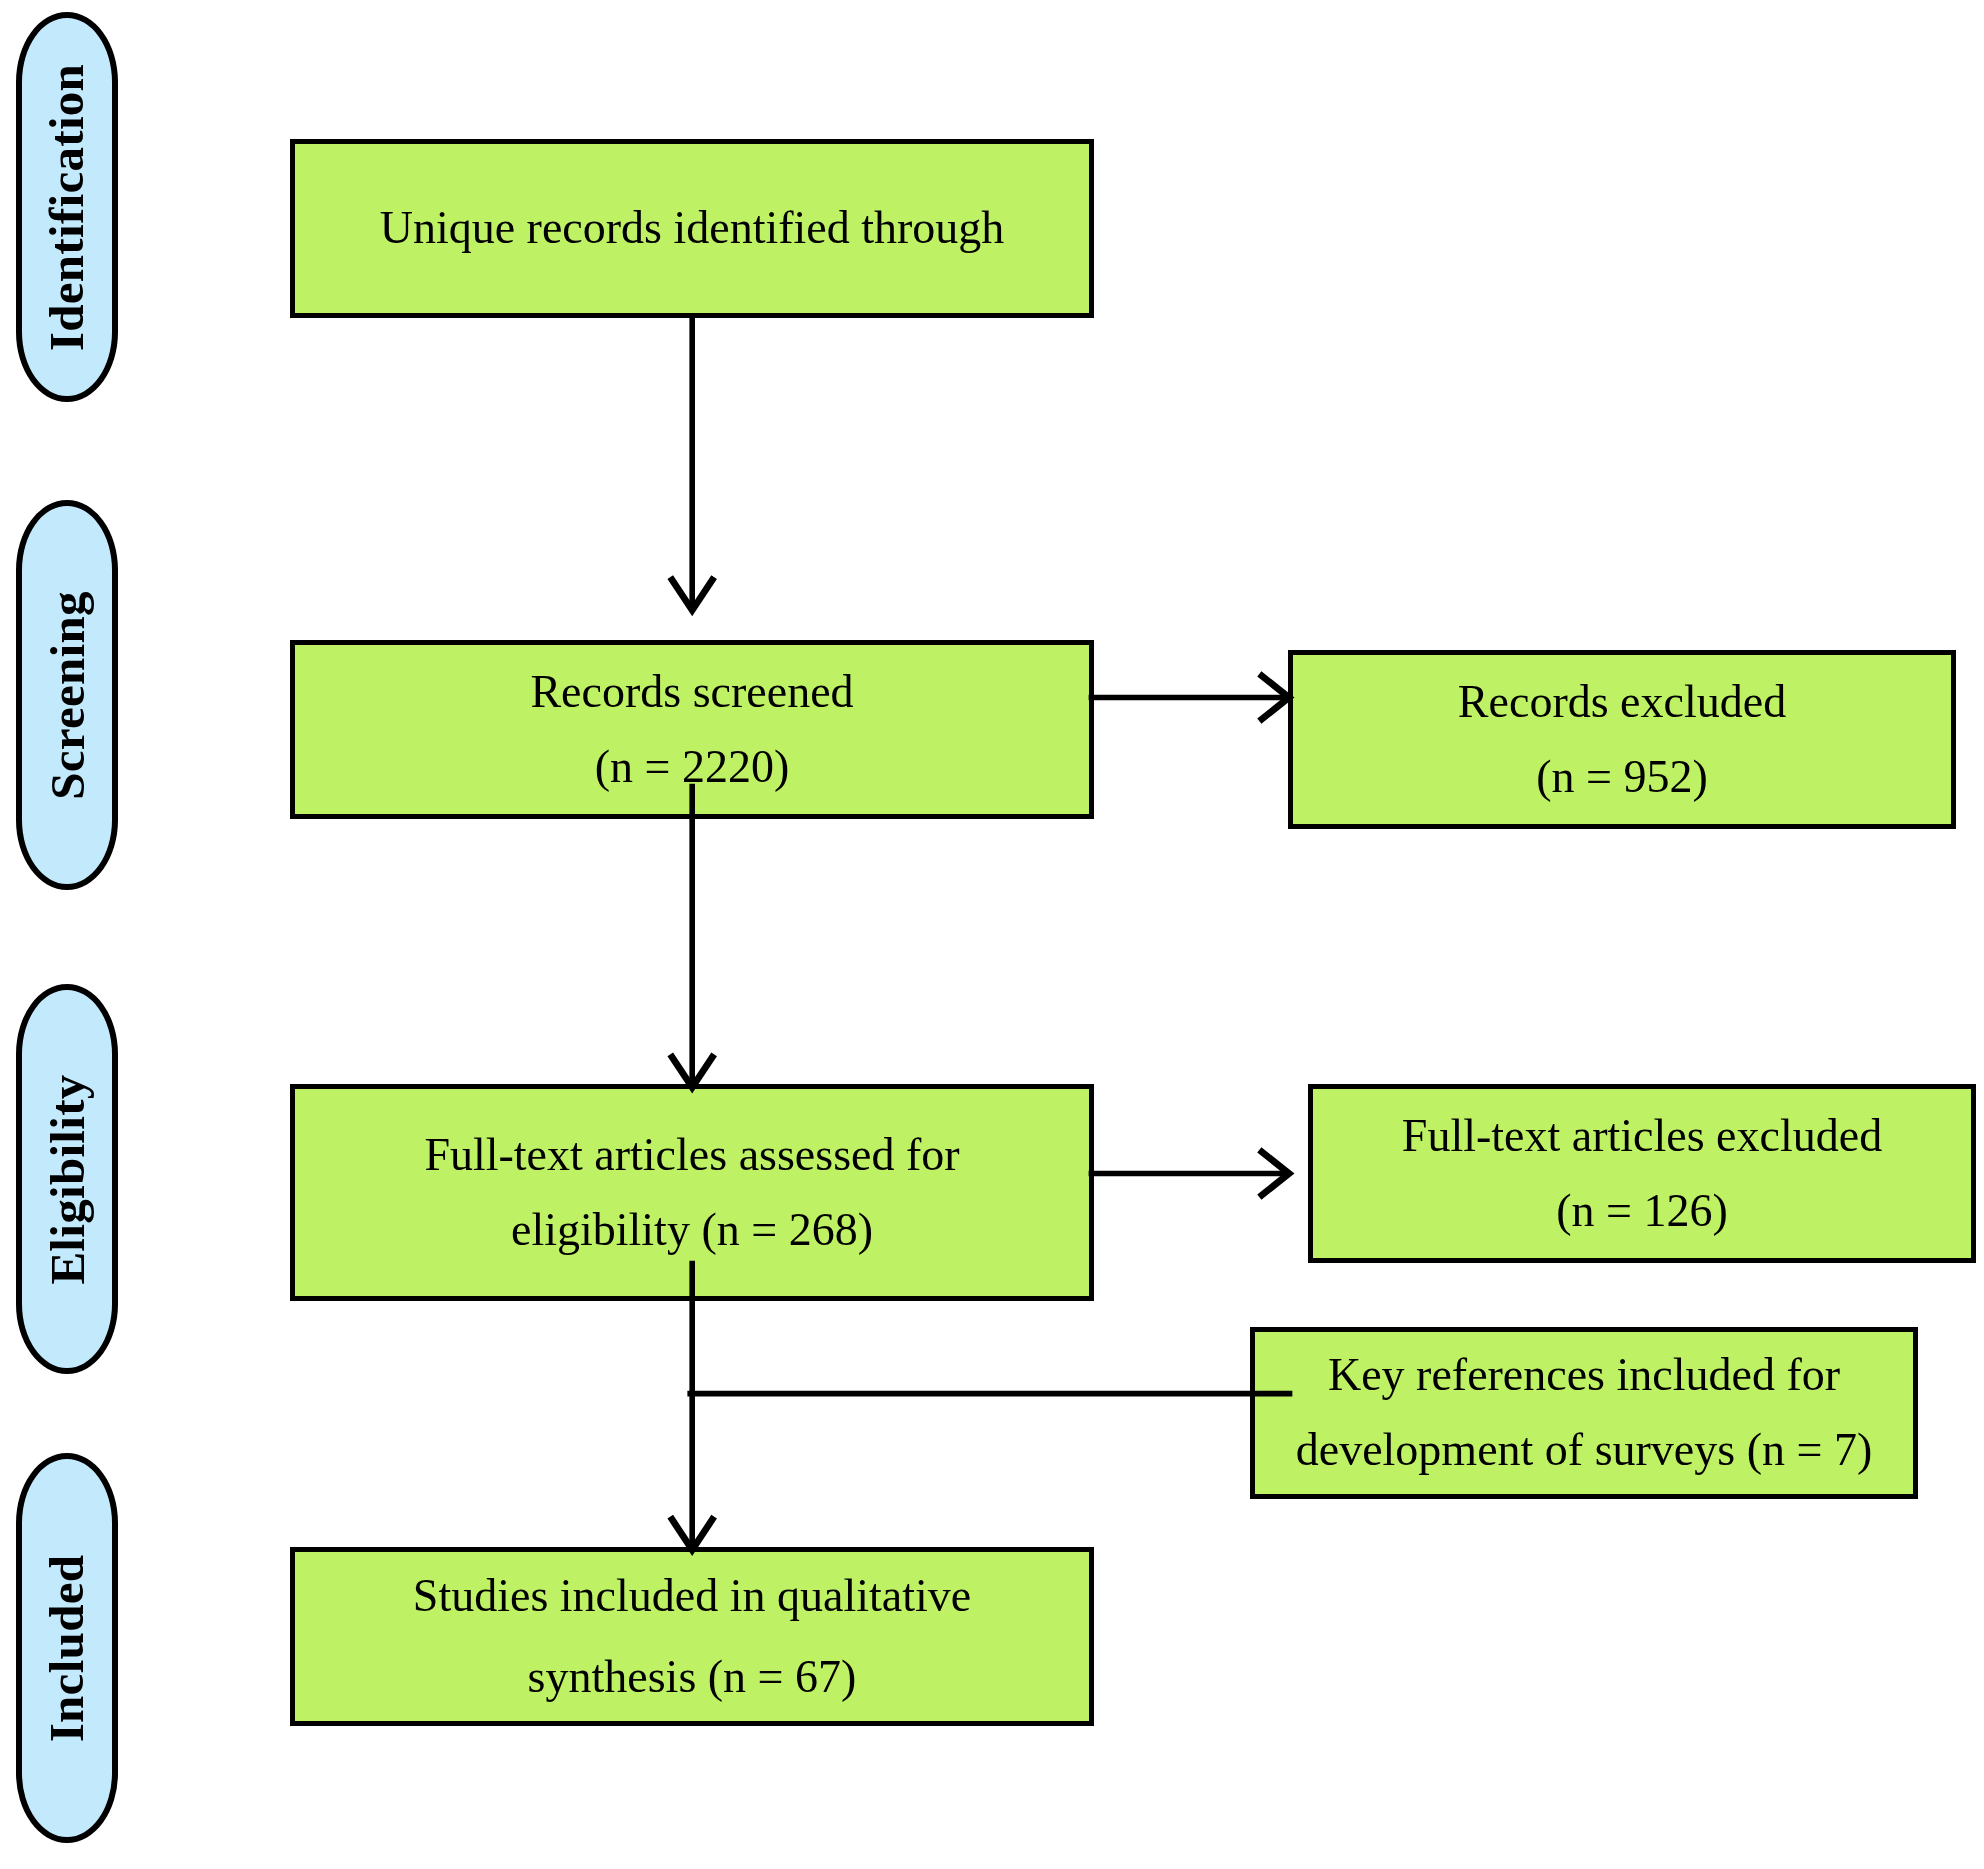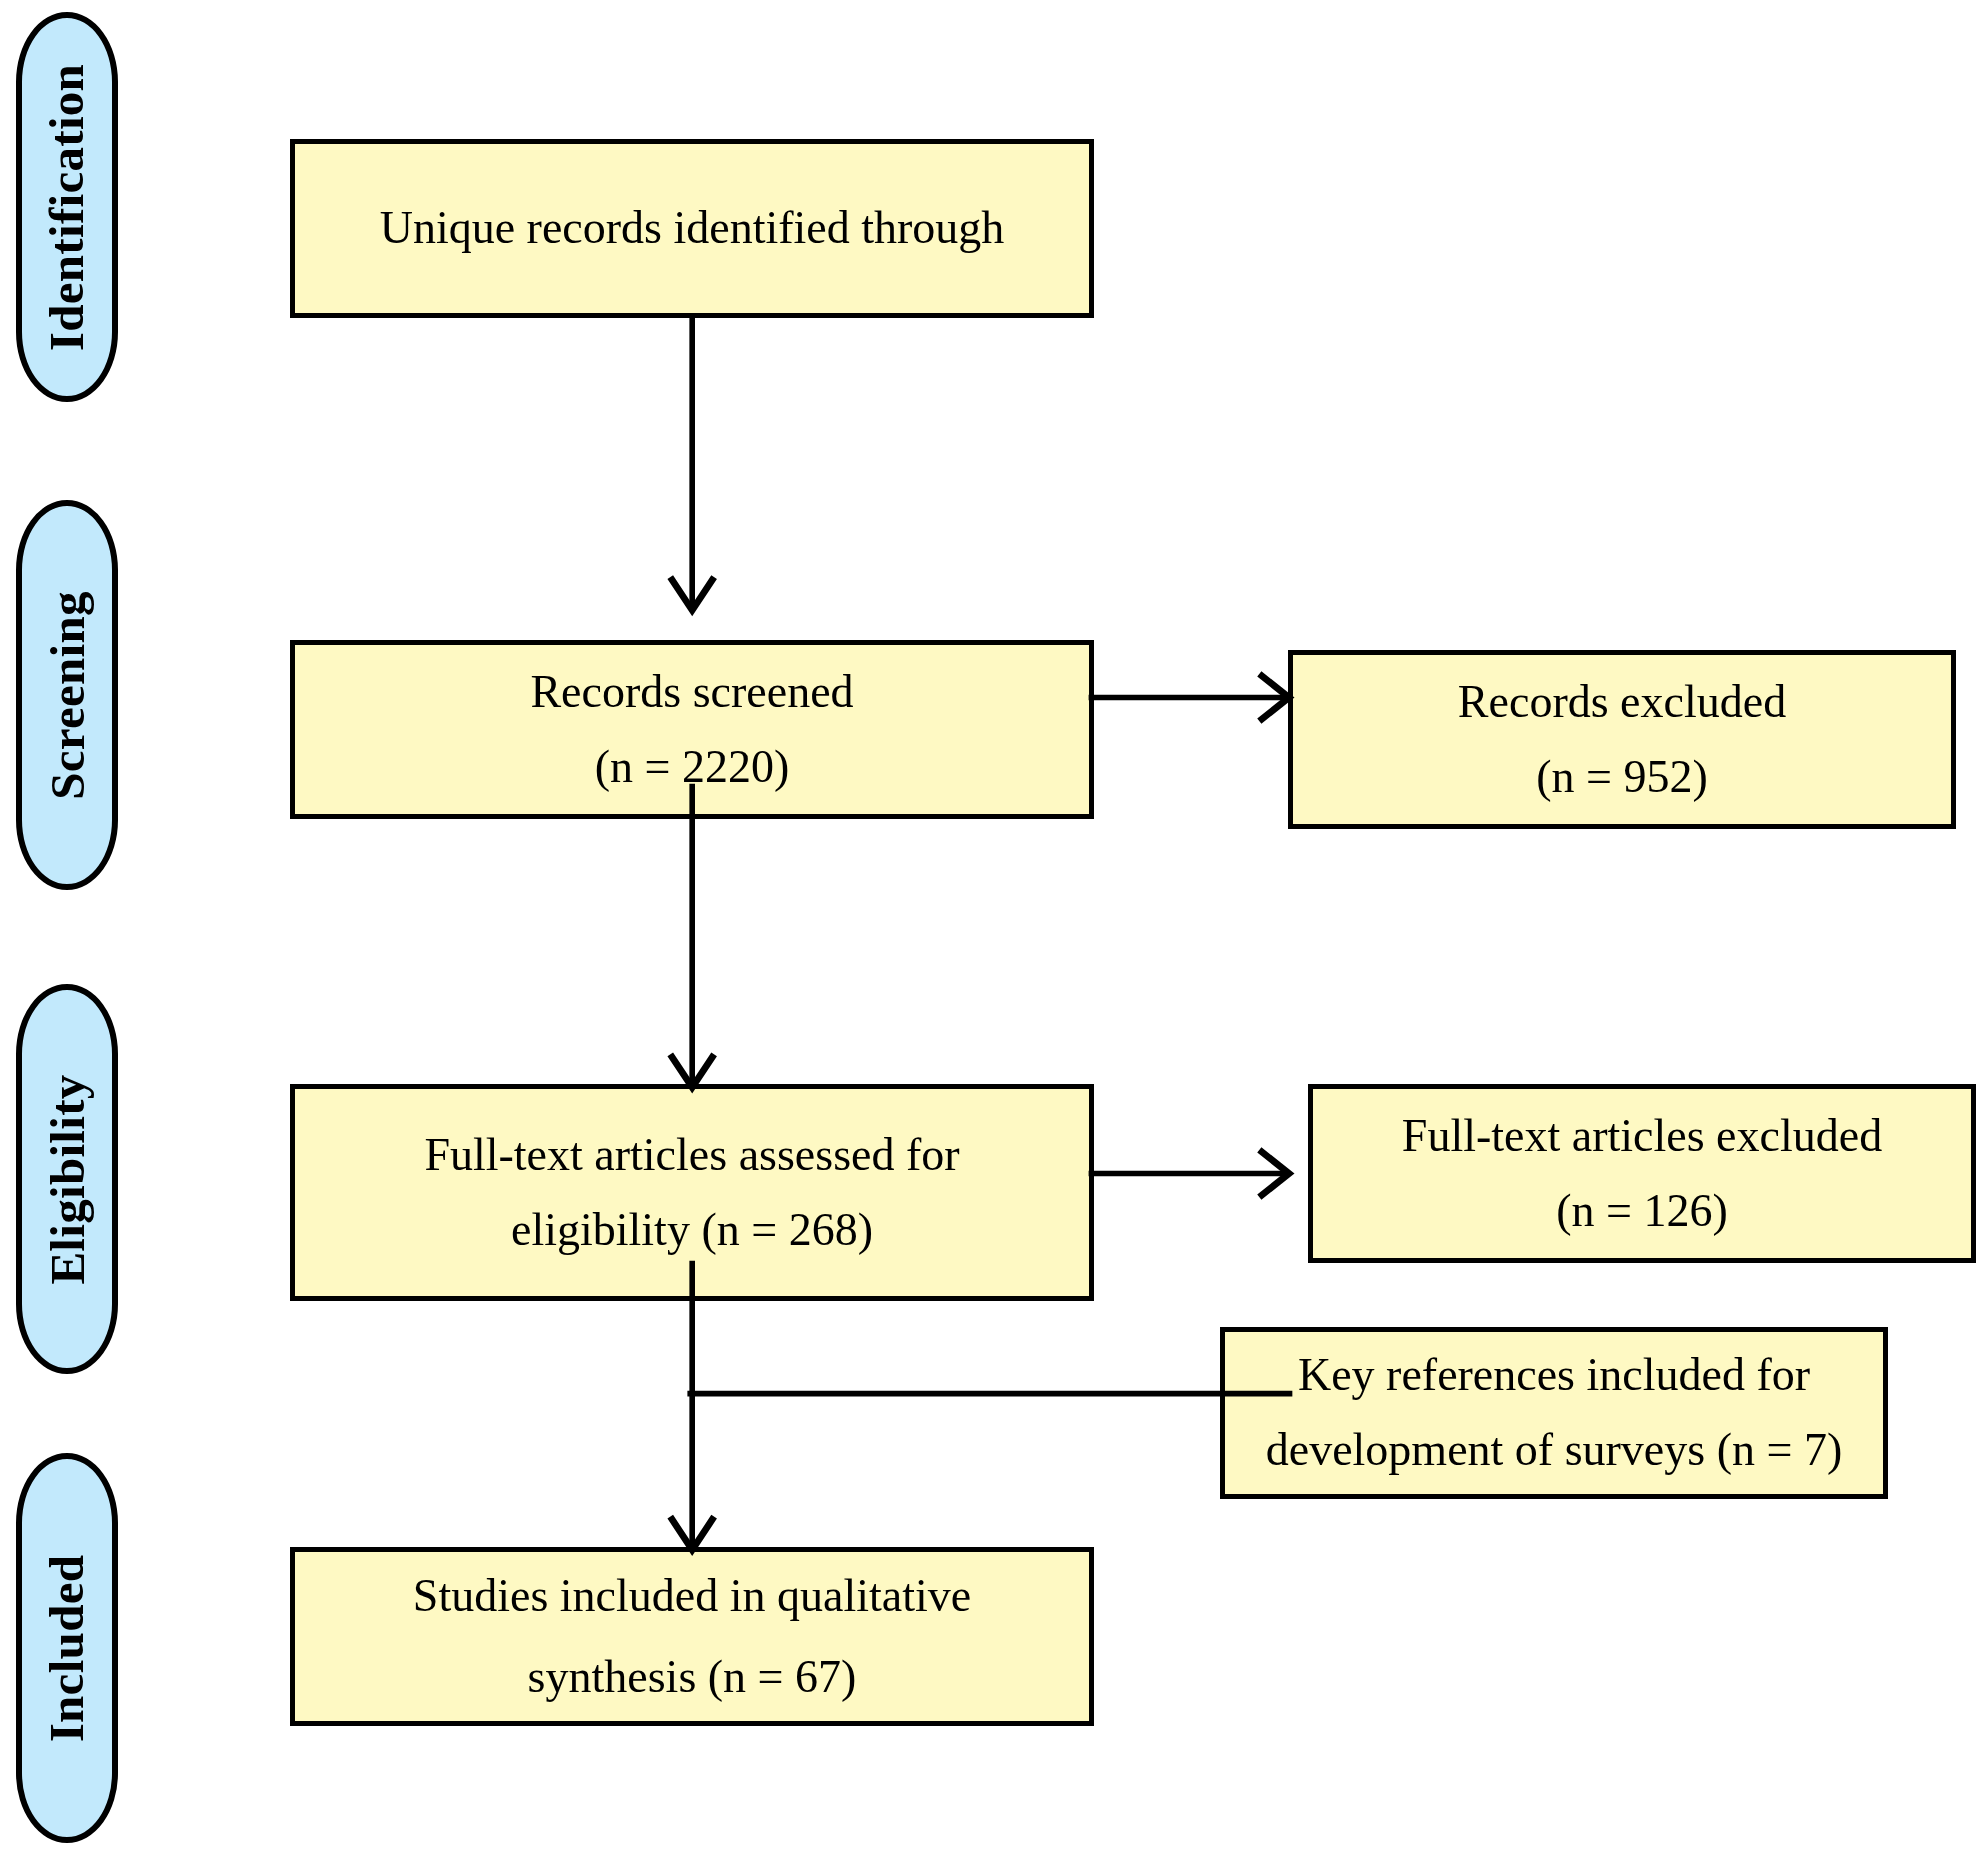--- a/index.html
+++ b/index.html
@@ -37,21 +37,21 @@
     font-size: 49px;
     line-height: 1;
     color: #000000;
     letter-spacing: 0.3px;
   }
 
   
   .node-box {
     position: absolute;
     box-sizing: border-box;
-    background: #fef9c3;
+    background: #bef264;
     border: 5.1px solid #000000;
     display: flex;
     flex-direction: column;
     align-items: center;
     justify-content: center;
     text-align: center;
     padding: 6.8px 14.7px;
   }
   .node-box .line {
     font-size: 46px;
@@ -107,21 +107,21 @@
   <div class="node-box" style="left:290px; top:1084px; width:804px; height:217px;">
     <div class="line">Full-text articles assessed for</div>
     <div class="line">eligibility (n = 268)</div>
   </div>
 
   <div class="node-box" style="left:1288px; top:1084px; width:668px; height:179px;margin-left:20px;">
     <div class="line">Full-text articles excluded</div>
     <div class="line">(n = 126)</div>
   </div>
 
-  <div class="node-box" style="left:1220px; top:1327px; width:668px; height:172px; padding-left:5.7px; padding-right:5.7px;">
+  <div class="node-box" style="left:1250px; top:1327px; width:668px; height:172px; padding-left:5.7px; padding-right:5.7px;">
     <div class="line">Key references included for</div>
     <div class="line">development of surveys (n = 7)</div>
   </div>
 
   <div class="node-box" style="left:290px; top:1547px; width:804px; height:179px;justify-content:space-between;">
     <div class="line">Studies included in qualitative</div>
     <div class="line">synthesis (n = 67)</div>
   </div>
 
   <div class="conn" style="left:650px; top:314px; width:90px; height:300px;">

